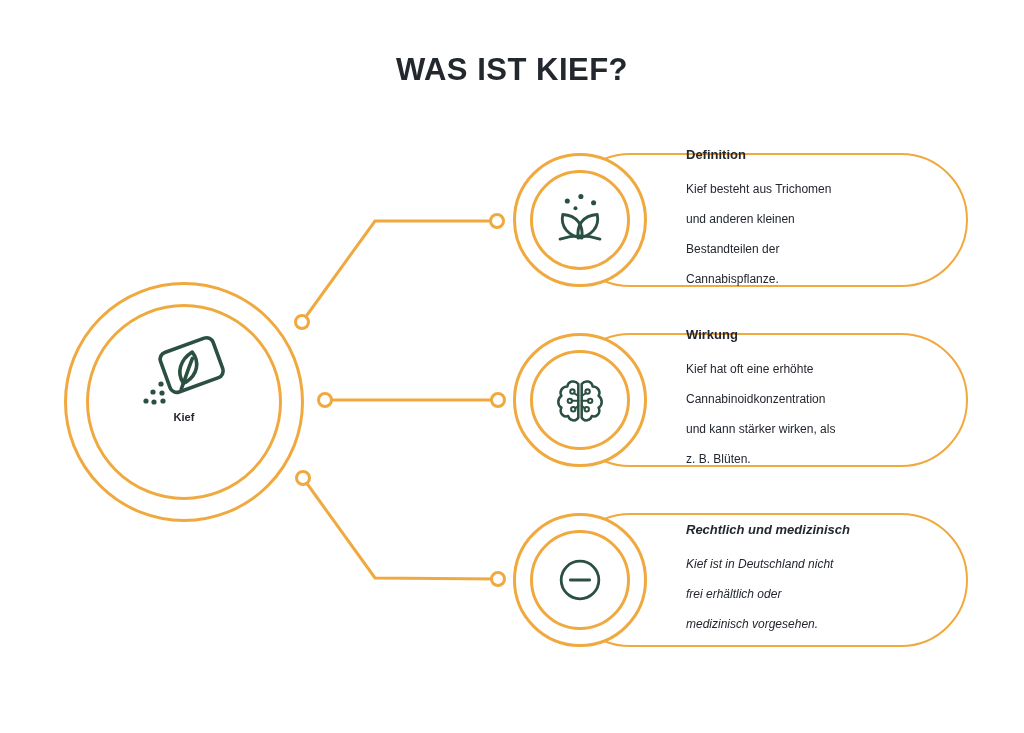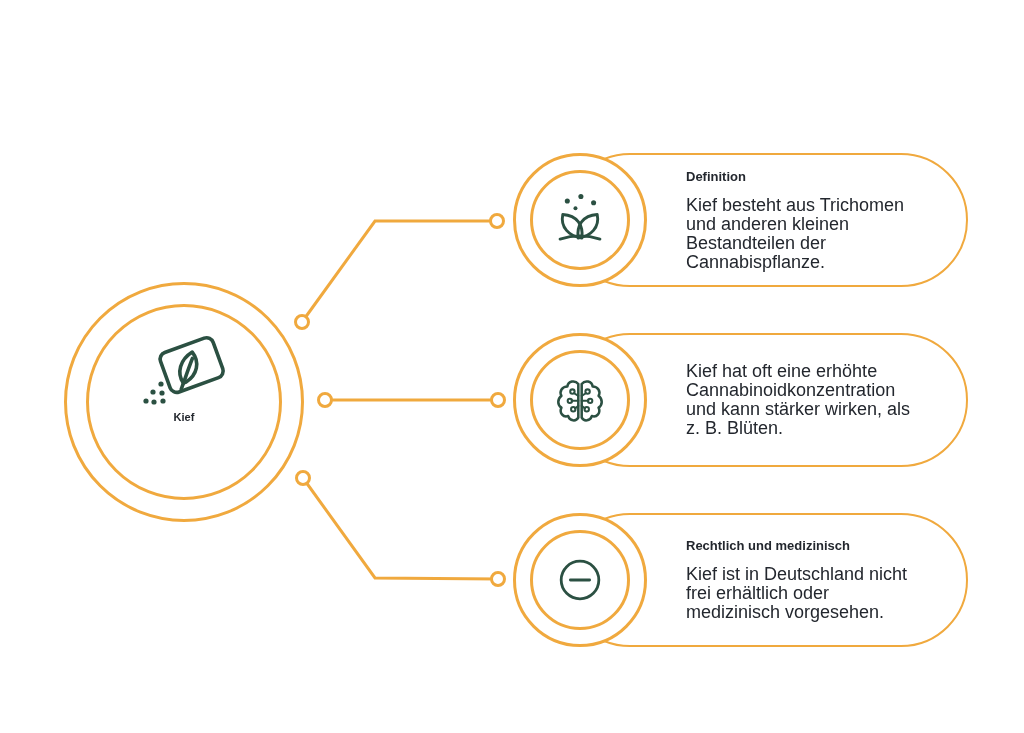--- a/index.html
+++ b/index.html
@@ -47,35 +47,36 @@
   .item2 .icirc-inner{top:350px;}
   .item3 .pill,.item3 .icirc-outer{top:513px;}
   .item3 .icirc-inner{top:530px;}
 
   .item-text{
     position:absolute;left:686px;width:258px;height:134px;
     display:flex;flex-direction:column;justify-content:center;
   }
   .item1 .item-text{top:153px;}
   .item2 .item-text{top:333px;}
-  .item3 .item-text{top:513px;}
+  .item3 .item-text{top:513px;font-style:italic;}
   .item-heading{font-size:13px;font-weight:bold;color:var(--text);margin-bottom:12px;}
-  .item-body{font-size:18px;line-height:19px;color:var(--text);white-space:pre-line;}
+  .item-body{font-size:12px;line-height:30px;color:var(--text);white-space:pre-line;}
 
   
   .gicon path,.gicon rect,.gicon circle,.gicon line{
     fill:none;stroke:var(--green);stroke-linecap:round;stroke-linejoin:round;
   }
   .gicon .dot{fill:var(--green);stroke:none;}
 </style>
 </head>
 <body>
 
 <div class="canvas">
 
+  <h1 class="title">WAS IST KIEF?</h1>
 
   <svg class="connectors" viewBox="0 0 1024 733">
     <polyline points="302,322 375,221 497,221"></polyline>
     <polyline points="325,400 498,400"></polyline>
     <polyline points="303,478 375,578 498,579"></polyline>
     <circle cx="302" cy="322" r="6.5"></circle>
     <circle cx="325" cy="400" r="6.5"></circle>
     <circle cx="303" cy="478" r="6.5"></circle>
     <circle cx="497" cy="221" r="6.5"></circle>
     <circle cx="498" cy="400" r="6.5"></circle>
@@ -145,20 +146,21 @@
           <path d="M25,24 L30,27"></path>
           <path d="M22,33 L30,33"></path>
           <path d="M26,42 L30,39"></path>
           <path d="M39,24 L34,27"></path>
           <path d="M42,33 L34,33"></path>
           <path d="M38,42 L34,39"></path>
         </g>
       </svg>
     </div>
     <div class="item-text">
+      <div class="item-heading">Wirkung</div>
       <div class="item-body">Kief hat oft eine erhöhte
 Cannabinoidkonzentration
 und kann stärker wirken, als
 z. B. Blüten.</div>
     </div>
   </div>
 
   <div class="item3">
     <div class="pill"></div>
     <div class="ring icirc-outer"></div>

